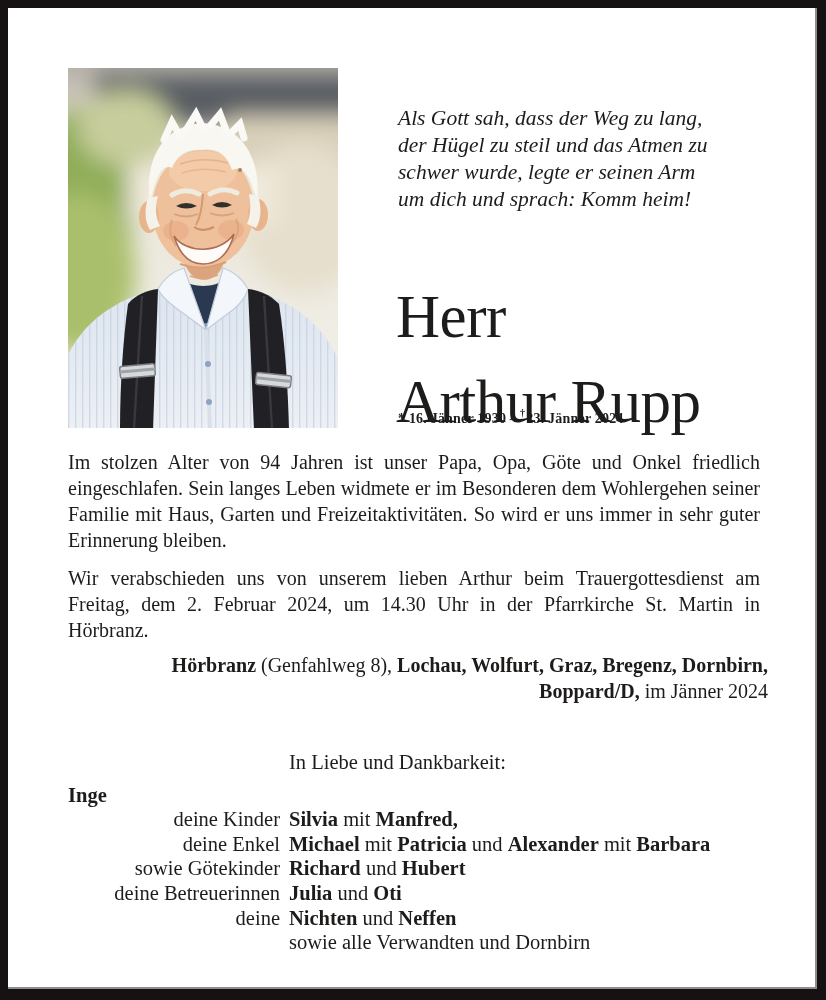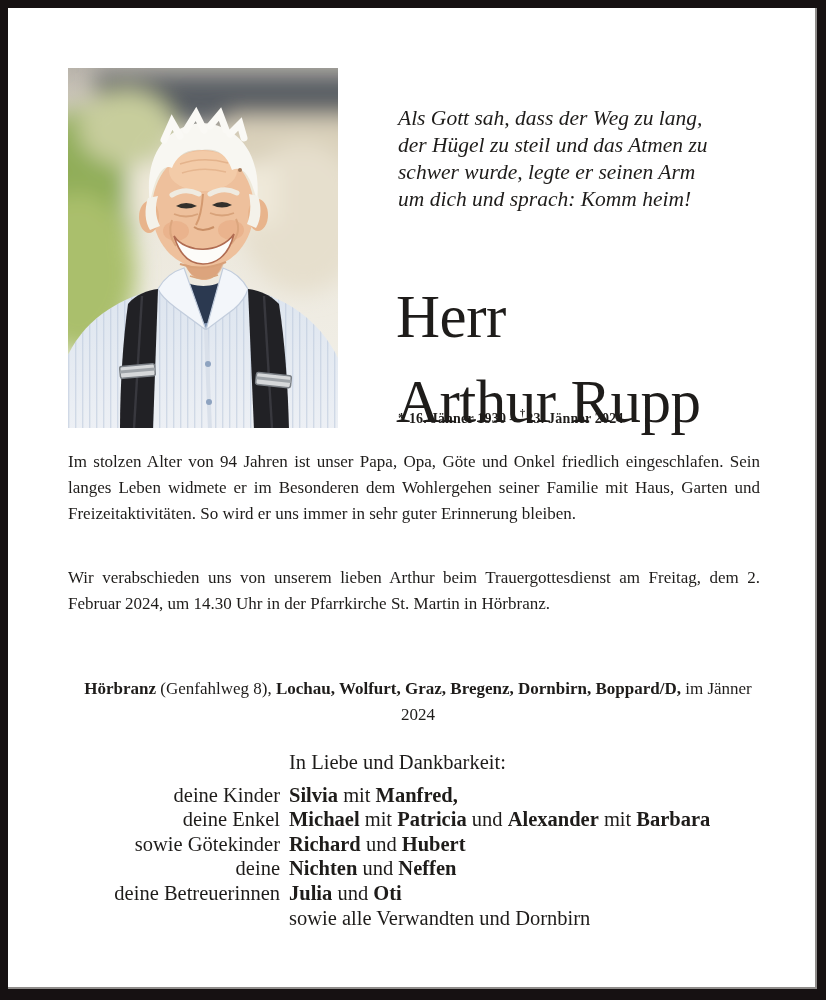--- a/index.html
+++ b/index.html
@@ -31,25 +31,25 @@
     font-size:61px; line-height:85px; font-weight:400;
     letter-spacing:-0.5px; white-space:pre-line;
   }
   .dates {
     position:absolute; left:390px; top:399px;
     font-size:14px; font-weight:700; letter-spacing:0.2px;
   }
   .dates .dagger { font-size:0.72em; vertical-align:7px; margin:0 1px 0 3px; }
   .body {
     position:absolute; left:60px; width:692px; margin:0;
-    font-size:17px; line-height:26px; text-align:justify;
+    font-size:20px; line-height:26px; text-align:justify;
   }
   .p1 { top:441px; }
   .p2 { top:557px; }
-  .places { top:668px; text-align:center; width:700px; }
+  .places { top:644px; text-align:right; width:700px; }
   .family {
     position:absolute; left:60px; top:742px; width:712px;
     font-size:20.5px;
   }
   .frow { display:flex; line-height:24.6px; }
   .frow.heading-row { margin-bottom:8px; }
   .flabel { flex:0 0 212px; width:212px; text-align:right; margin-right:9px; }
   .fvalue { flex:1; }
   .b { font-weight:700; }
 </style>
@@ -161,43 +161,44 @@
   <p class="body p2">Wir verabschieden uns von unserem lieben Arthur beim Trauergottesdienst am Freitag, dem 2. Februar 2024, um 14.30 Uhr in der Pfarrkirche St. Martin in Hörbranz.</p>
 
   <p class="body places"><span class="b">Hörbranz</span><span> (Genfahlweg 8), </span><span class="b">Lochau, Wolfurt, Graz, Bregenz, Dornbirn, Boppard/D,</span><span> im Jänner 2024</span></p>
 
   <div class="family">
     <div class="frow heading-row">
       <div class="flabel"></div>
       <div class="fvalue">In Liebe und Dankbarkeit:</div>
     </div>
     <div class="frow">
+      <div class="fvalue"><span class="b">Inge</span></div>
     </div>
     <div class="frow">
       <div class="flabel">deine Kinder</div>
       <div class="fvalue"><span class="b">Silvia</span><span> mit </span><span class="b">Manfred,</span></div>
     </div>
     <div class="frow">
       <div class="flabel"></div>
     </div>
     <div class="frow">
       <div class="flabel">deine Enkel</div>
       <div class="fvalue"><span class="b">Michael</span><span> mit </span><span class="b">Patricia</span><span> und </span><span class="b">Alexander</span><span> mit </span><span class="b">Barbara</span></div>
     </div>
     <div class="frow">
       <div class="flabel">sowie Götekinder</div>
       <div class="fvalue"><span class="b">Richard</span><span> und </span><span class="b">Hubert</span></div>
     </div>
     <div class="frow">
+      <div class="flabel">deine Betreuerinnen</div>
+      <div class="fvalue"><span class="b">Julia</span><span> und </span><span class="b">Oti</span></div>
+    </div>
+    <div class="frow">
       <div class="flabel">deine</div>
       <div class="fvalue"><span class="b">Nichten</span><span> und </span><span class="b">Neffen</span></div>
     </div>
     <div class="frow">
-      <div class="flabel">deine Betreuerinnen</div>
-      <div class="fvalue"><span class="b">Julia</span><span> und </span><span class="b">Oti</span></div>
-    </div>
-    <div class="frow">
       <div class="flabel"></div>
       <div class="fvalue"><span>sowie alle Verwandten und Dornbirn</span></div>
     </div>
   </div>
 
 </div>
 
 </body></html>

